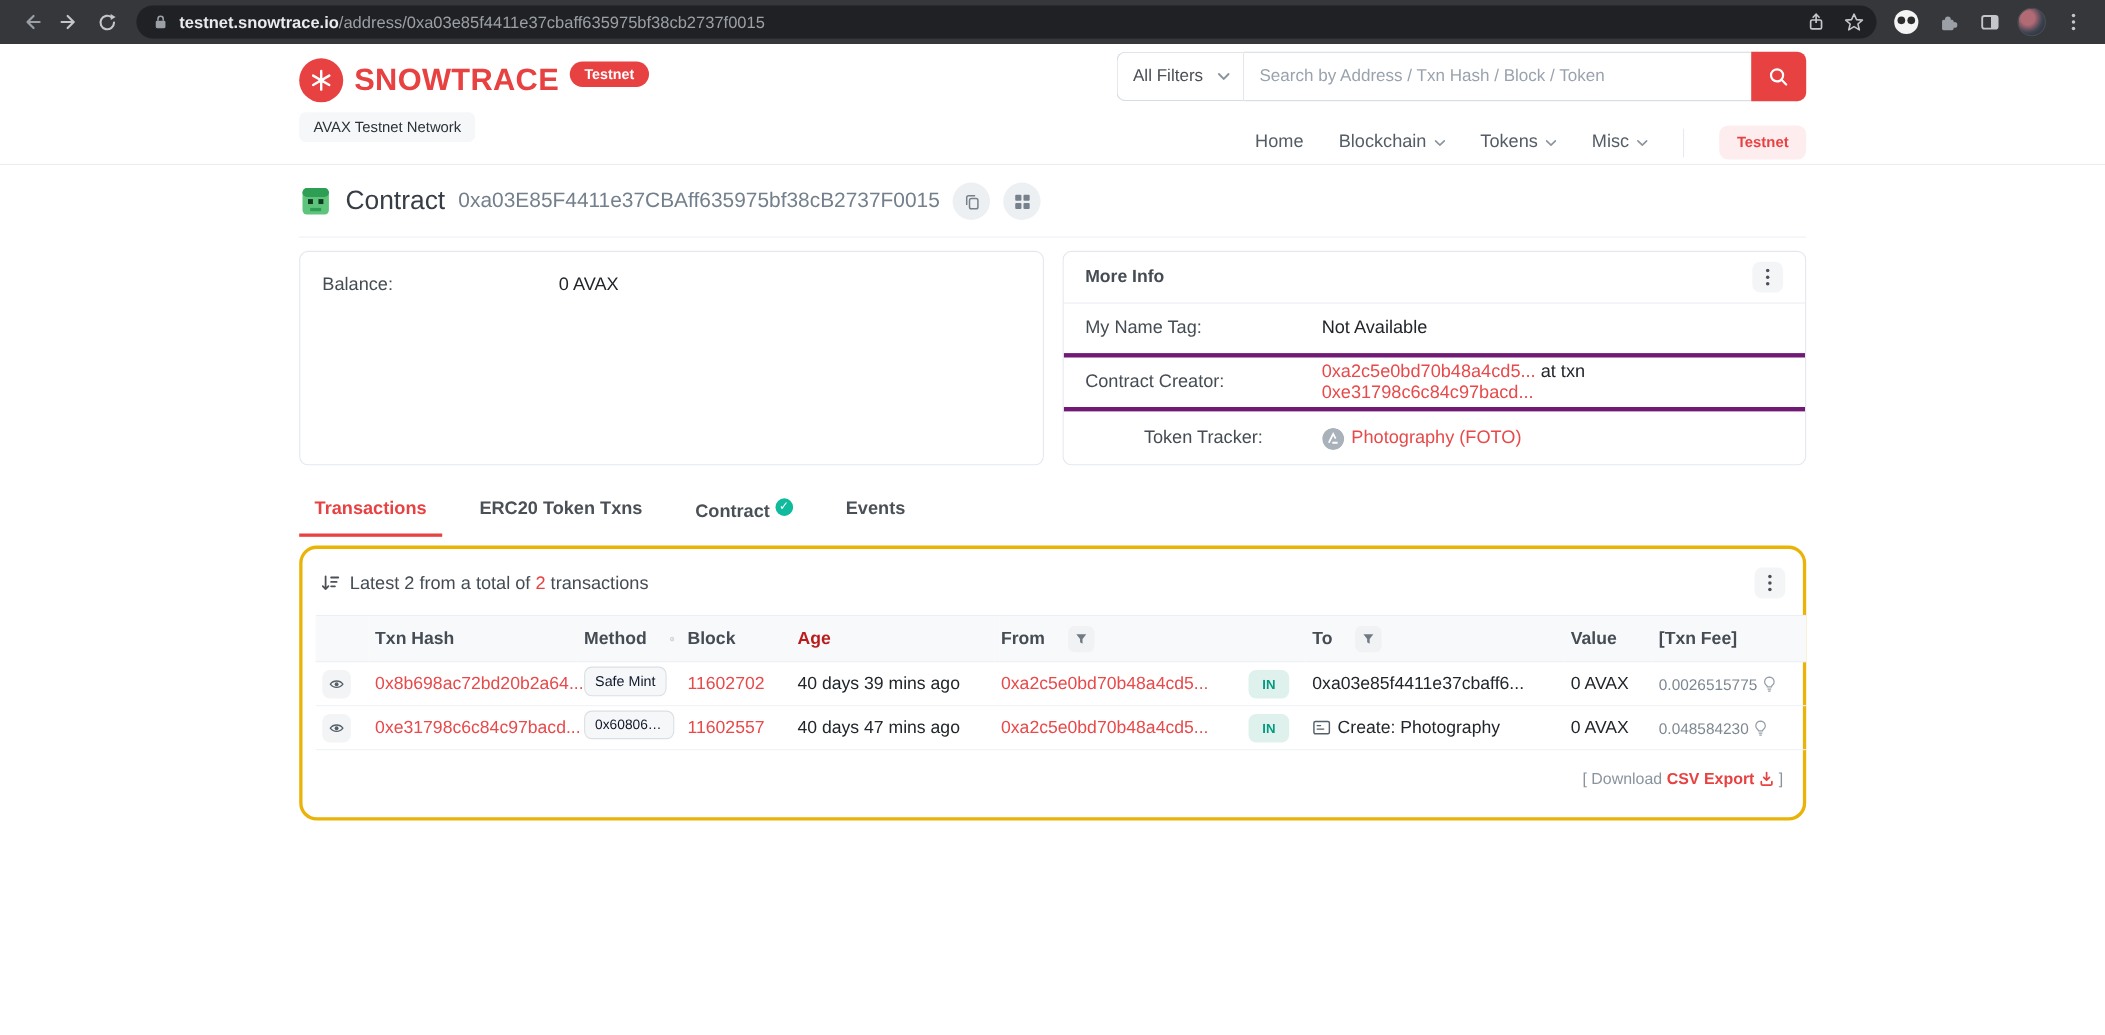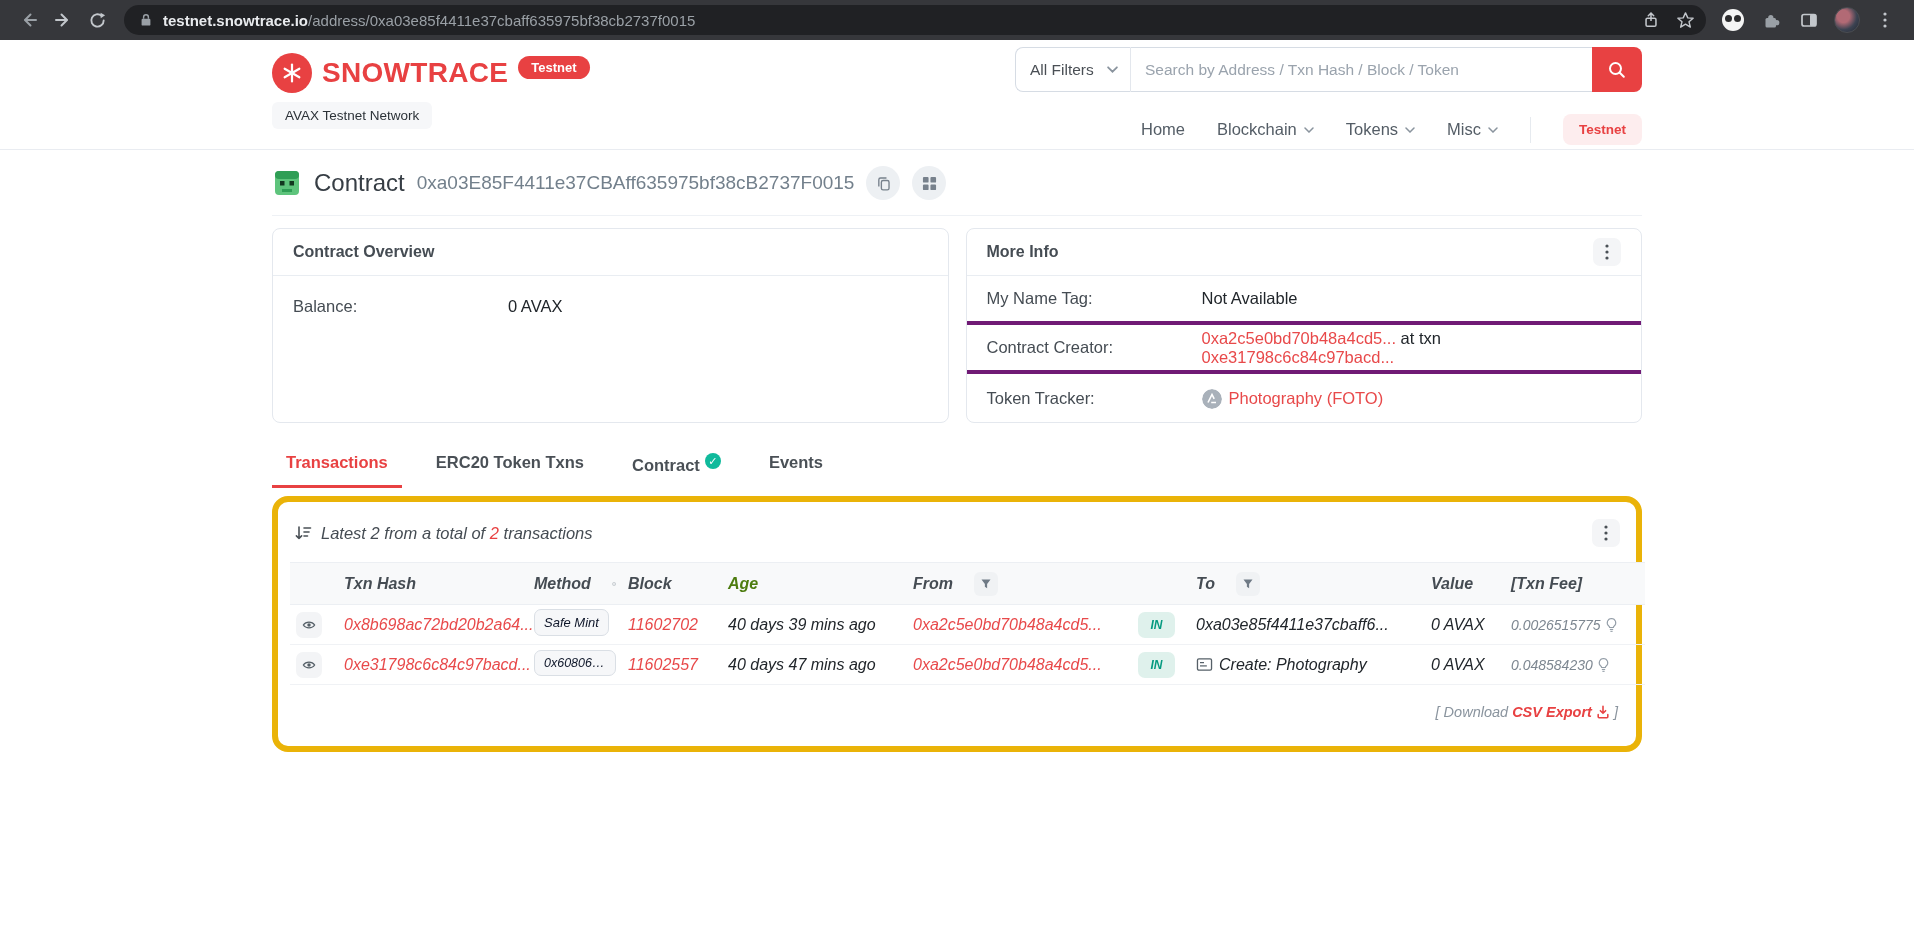--- a/index.html
+++ b/index.html
@@ -66,41 +66,41 @@
   .card-header { height:47px; display:flex; align-items:center; justify-content:space-between;
     padding:0 20px; border-bottom:1px solid #e9edf2; }
   .card-title { font-size:16px; font-weight:700; color:#454c53; }
   .kebab-btn { width:28px; height:28px; border-radius:7px; background:#f4f5f7; border:0; display:flex;
     align-items:center; justify-content:center; }
   .ov-body { padding:21px 20px; }
   .info-row { display:flex; align-items:center; font-size:16.5px; }
   .info-label { width:215px; color:#454c53; flex:0 0 auto; }
   .mi-row { height:49px; display:flex; align-items:center; padding:0 20px; border-bottom:4px solid #701a75;
     font-size:16.5px; }
-  .mi-row:last-child { border-bottom:0; }
+  .mi-row:last-child { border-bottom:0;text-align:center; }
   .rlink { color:#e8494a; }
   .tracker-icon { width:20px; height:20px; border-radius:50%; margin-right:7px; vertical-align:-4px; }
 
   
   .tabs-row { display:flex; gap:20px; margin-top:24px; }
   .tab { padding:6px 14px 13px; font-size:16.5px; font-weight:700; color:#4a5056; }
   .tab.active { color:#e84142; border-bottom:3px solid #e84142; }
   .verified-dot { display:inline-block; width:16px; height:16px; border-radius:50%; background:#10ba9c;
     color:#fff; font-size:11px; line-height:16px; text-align:center; margin-left:5px; vertical-align:6px; }
 
   
-  .tx-card { margin-top:8px; border:6px solid #eab308; border-radius:16px; background:#fff;font-style:italic; }
+  .tx-card { margin-top:8px; border:3px solid #eab308; border-radius:16px; background:#fff; }
   .tx-card-header { display:flex; align-items:center; justify-content:space-between; padding:17px 16px 13px; }
   .tx-summary { display:flex; align-items:center; gap:9px; font-size:16.5px; color:#454c53; }
   .red-count { color:#e84142; }
   .tx-table { width:calc(100% - 24px); margin:2px 12px 0; border-collapse:collapse; table-layout:fixed; }
   .tx-table th { background:#f8f9fa; border-top:1px solid #eceff3; border-bottom:1px solid #eceff3;
     height:42px; text-align:left; font-size:16px; font-weight:700; color:#454c53; padding:0 6px; }
   .tx-table td { height:39px; border-bottom:1px solid #f0f2f5; font-size:16px; padding:0 6px; white-space:nowrap; }
-  th.age-col { color:#4d7c0f; cursor:pointer; }
+  th.age-col { color:#b91c1c; cursor:pointer; }
   .hdr-flex { display:flex; align-items:center; gap:21px; }
   .filter-chip { width:24px; height:24px; border-radius:6px; background:#f0f2f4; display:flex;
     align-items:center; justify-content:center; }
   .eye-btn { width:26px; height:26px; border-radius:7px; background:#f3f4f6; border:0; display:flex;
     align-items:center; justify-content:center; }
   .method-badge { display:inline-block; background:#f6f7f9; border:1px solid #dadfe5; border-radius:7px;
     padding:5px 9px; font-size:13px; color:#0f172a; max-width:100%; overflow:hidden; text-overflow:ellipsis; }
   .in-badge { display:inline-block; width:37px; text-align:center; background:#dff1ec; color:#059a80;
     font-size:12px; font-weight:700; padding:6px 0; border-radius:7px; }
   .fee-cell { font-size:14px; color:#7d8791; display:flex; align-items:center; gap:4px; height:39px; }
@@ -265,23 +265,20 @@
             <rect x="1" y="1" width="6" height="6" rx="1" fill="#77818c"></rect>
             <rect x="9" y="1" width="6" height="6" rx="1" fill="#77818c"></rect>
             <rect x="1" y="9" width="6" height="6" rx="1" fill="#77818c"></rect>
             <rect x="9" y="9" width="6" height="6" rx="1" fill="#77818c"></rect>
           </svg>
       </button>
     </div>
 
     <div class="cards-row">
       <div class="card">
-        <div class="card-header">
-          <span class="card-title">Contract Overview</span>
-        </div>
         <div class="ov-body">
           <div class="info-row">
             <span class="info-label">Balance:</span>
             <span>0 AVAX</span>
           </div>
         </div>
       </div>
 
       <div class="card">
         <div class="card-header">

